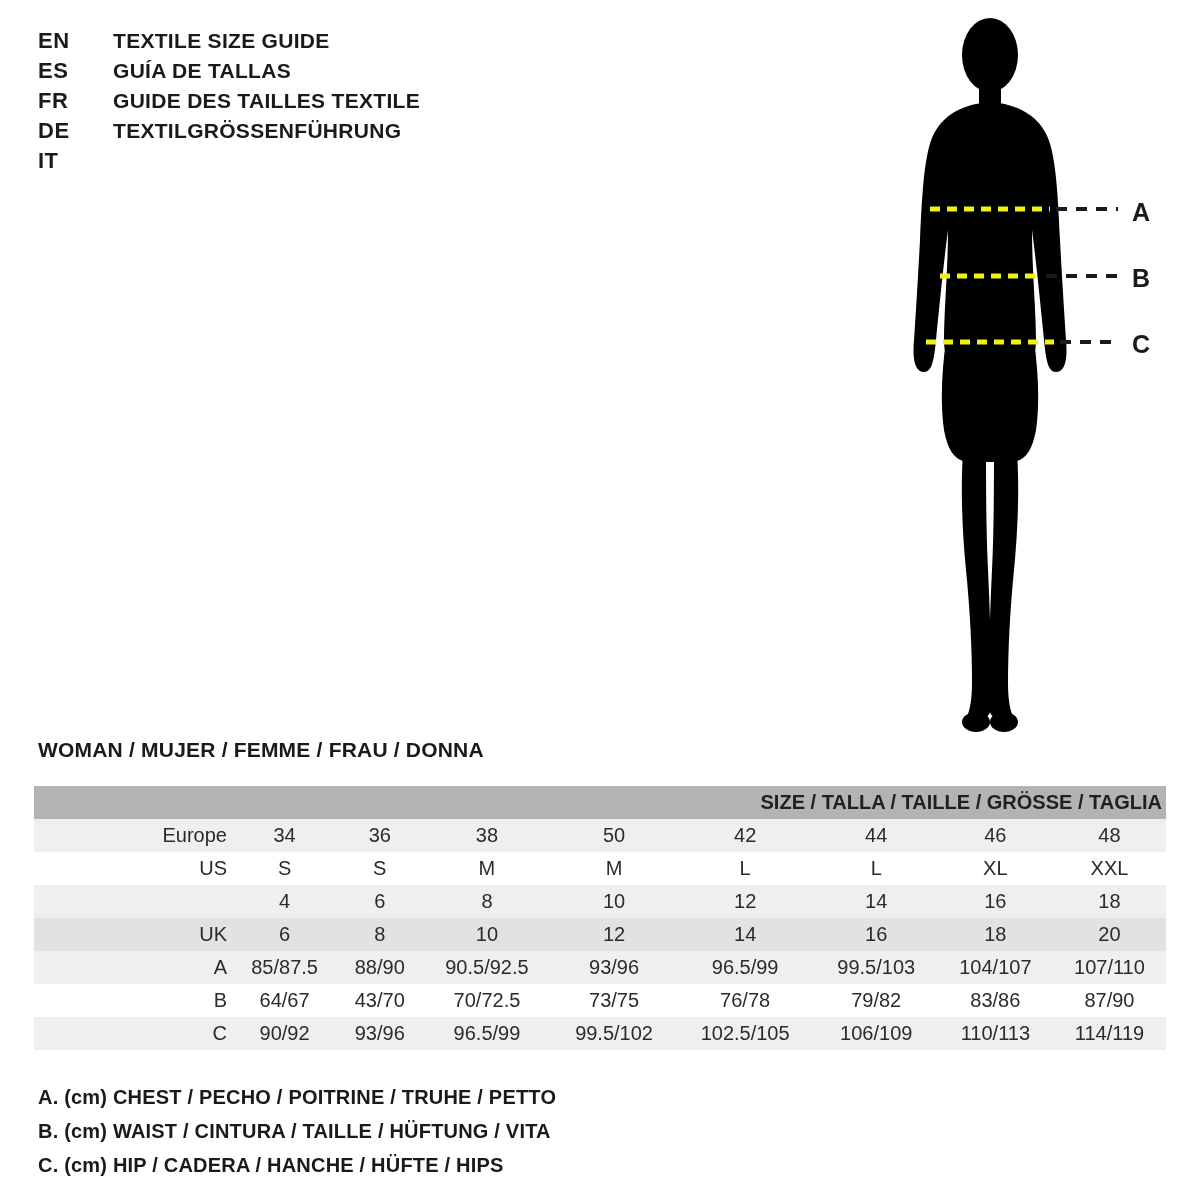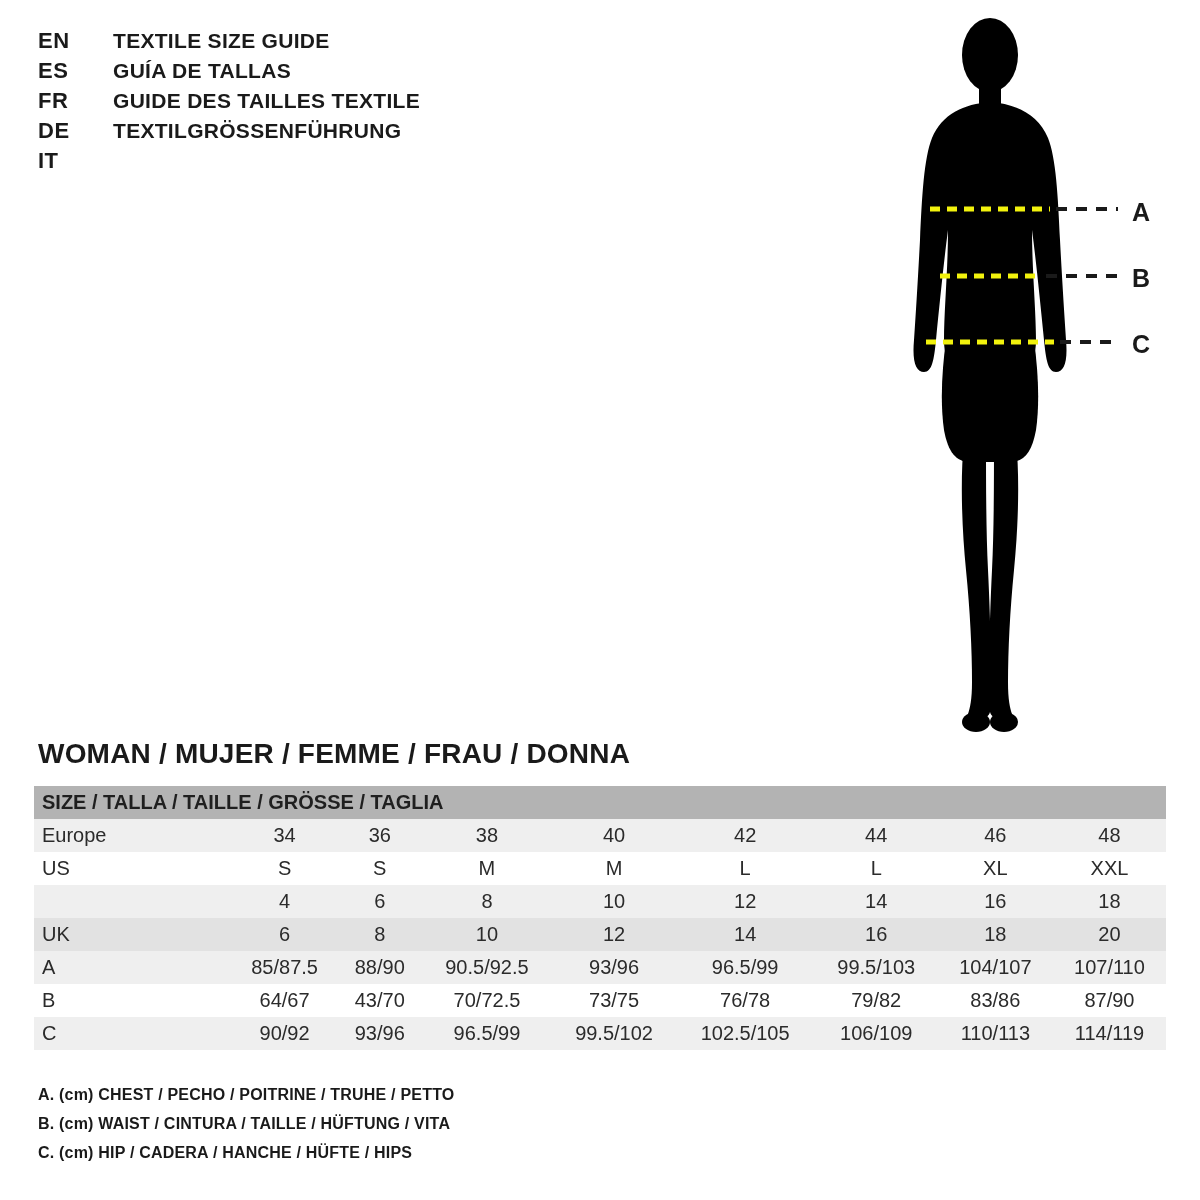--- a/index.html
+++ b/index.html
@@ -64,21 +64,21 @@
   }
   .label-a { top: 188px; left: 272px; }
   .label-b { top: 254px; left: 272px; }
   .label-c { top: 320px; left: 272px; }
 
   
   .table-caption {
     position: absolute;
     top: 738px;
     left: 38px;
-    font-size: 28px;
+    font-size: 21px;
     font-weight: bold;
     letter-spacing: 0.2px;
     color: #1a1a1a;
   }
   table.size-table {
     position: absolute;
     top: 786px;
     left: 34px;
     width: 1132px;
     border-collapse: collapse;
@@ -87,21 +87,21 @@
   }
   table.size-table th,
   table.size-table td {
     padding: 5px 4px;
     text-align: center;
     font-weight: normal;
     white-space: nowrap;
   }
   table.size-table th.row-head,
   table.size-table td.row-head {
-    text-align: left;
+    text-align: right;
     padding-left: 8px;
     width: 185px;
   }
   tr.header-row {
     background: #b3b3b3;
   }
   tr.header-row th {
     font-weight: bold;
     font-size: 20px;
     color: #1f1f1f;
@@ -110,21 +110,21 @@
   tr.shade-white { background: #ffffff; }
   tr.shade-grey  { background: #e2e2e2; padding-left: 8px; }
 
   
   .footnotes {
     position: absolute;
     top: 1086px;
     left: 38px;
   }
   .footnote {
-    font-size: 16px;
+    font-size: 20px;
     font-weight: bold;
     color: #1a1a1a;
     margin-bottom: 11px;
     letter-spacing: 0.2px;
   }
 </style>
 </head>
 <body>
 
 <div class="lang-block">
@@ -220,21 +220,21 @@
 <table class="size-table">
   <tbody>
     <tr class="header-row">
       <th class="row-head" colspan="9">SIZE / TALLA / TAILLE / GRÖSSE / TAGLIA</th>
     </tr>
     <tr class="shade-light">
       <td class="row-head">Europe</td>
       <td>34</td>
       <td>36</td>
       <td>38</td>
-      <td>40</td>
+      <td>50</td>
       <td>42</td>
       <td>44</td>
       <td>46</td>
       <td>48</td>
     </tr>
     <tr class="shade-white">
       <td class="row-head">US</td>
       <td>S</td>
       <td>S</td>
       <td>M</td>

